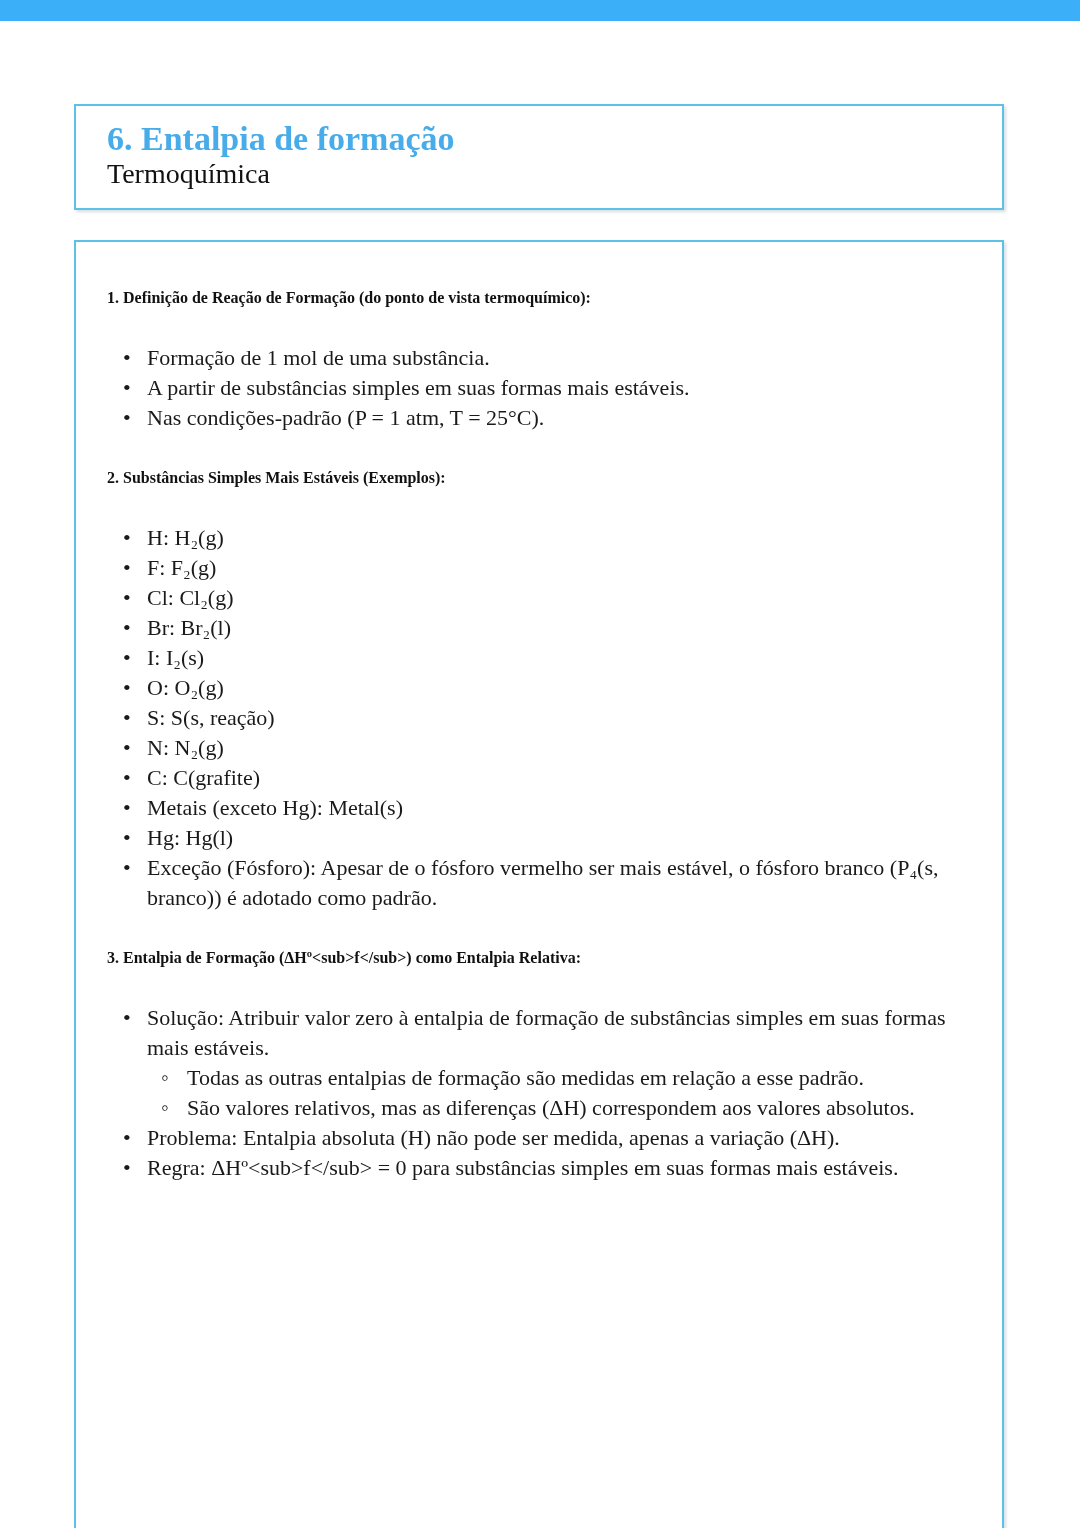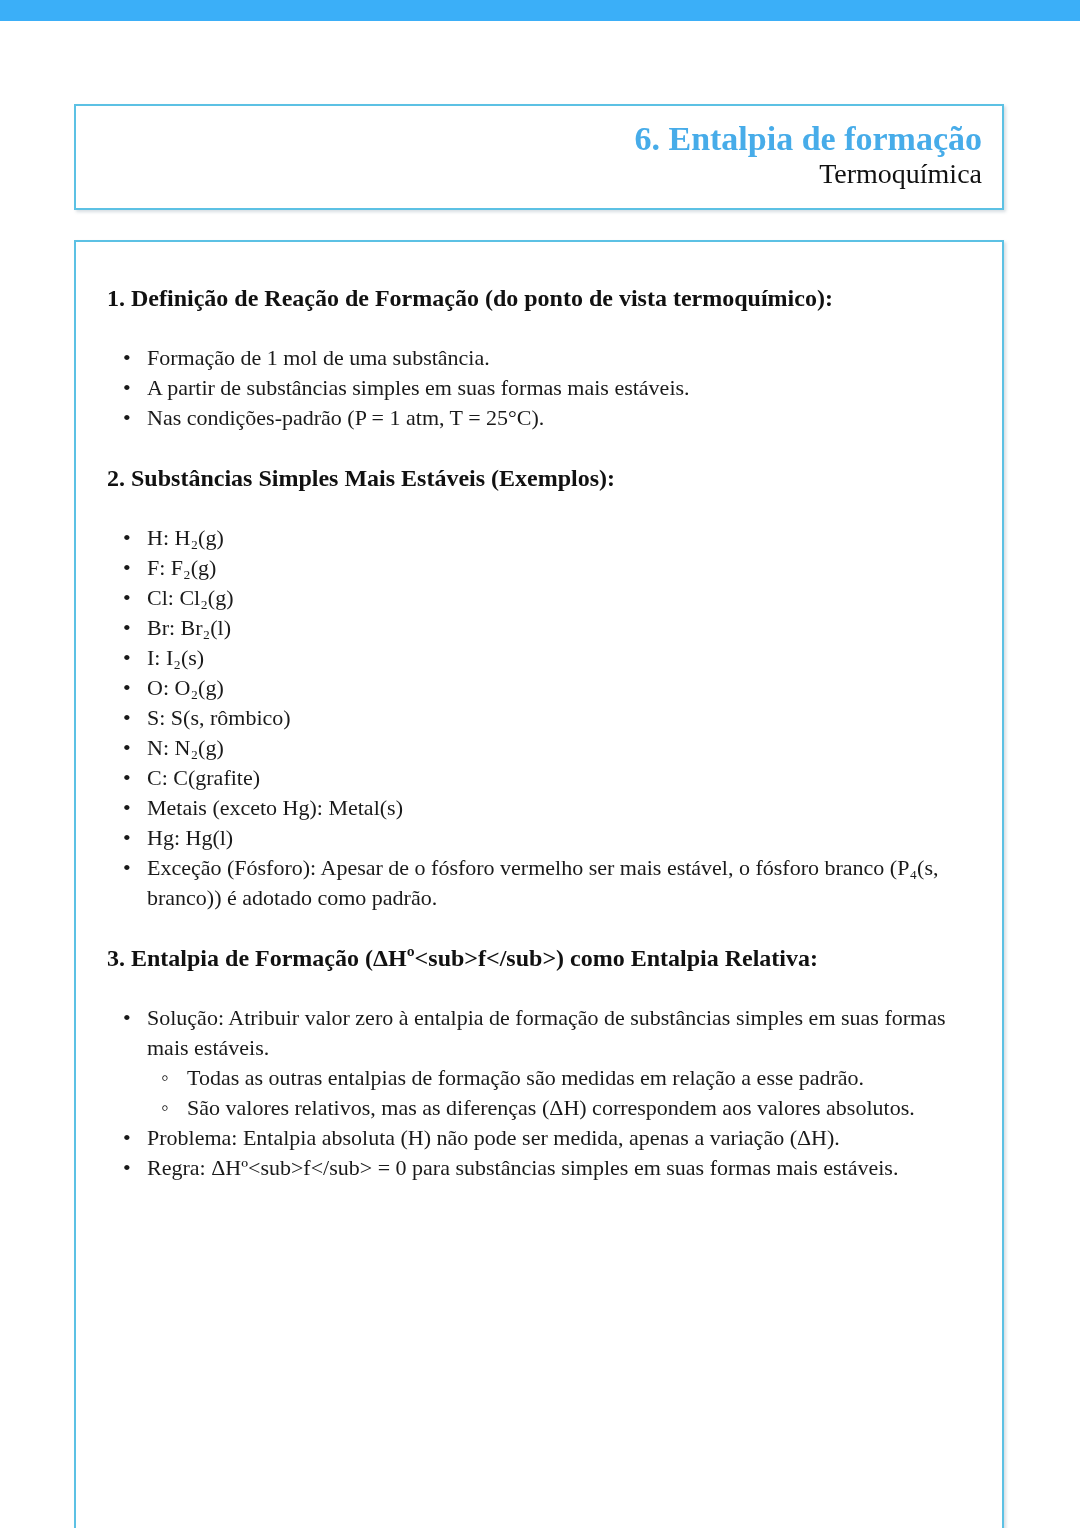--- a/index.html
+++ b/index.html
@@ -26,21 +26,20 @@
   .header-box {
     position: absolute;
     left: 74px;
     top: 104px;
     width: 930px;
     height: 106px;
     background: #ffffff;
     border: 2px solid #5CC1E4;
     box-shadow: 2px 2px 3px rgba(110,135,150,0.28);
     padding: 13px 20px 0 31px;
-    text-align: right;
   }
   .page-title {
     margin: 0;
     font-size: 34px;
     line-height: 40px;
     font-weight: bold;
     color: #47ACE9;
   }
   .page-subtitle {
     margin: 0;
@@ -57,21 +56,21 @@
     height: 1312px;
     background: #ffffff;
     border: 2px solid #5CC1E4;
     box-shadow: 2px 2px 3px rgba(110,135,150,0.28);
     padding: 41px 34px 0 31px;
     font-size: 22px;
     line-height: 30px;
   }
   .section-heading {
     margin: 0 0 30px 0;
-    font-size: 24px;
+    font-size: 16px;
     line-height: 30px;
     font-weight: bold;
     color: #111111;
   }
   ul.bullet-list {
     list-style: none;
     margin: 0 0 30px 0;
     padding: 0 0 0 40px;
   }
   li.item {
@@ -130,21 +129,21 @@
   <li class="item"><span>F: F₂(g)</span></li>
 
   <li class="item"><span>Cl: Cl₂(g)</span></li>
 
   <li class="item"><span>Br: Br₂(l)</span></li>
 
   <li class="item"><span>I: I₂(s)</span></li>
 
   <li class="item"><span>O: O₂(g)</span></li>
 
-  <li class="item"><span>S: S(s, rômbico)</span></li>
+  <li class="item"><span>S: S(s, reação)</span></li>
 
   <li class="item"><span>N: N₂(g)</span></li>
 
   <li class="item"><span>C: C(grafite)</span></li>
 
   <li class="item"><span>Metais (exceto Hg): Metal(s)</span></li>
 
   <li class="item"><span>Hg: Hg(l)</span></li>
 
   <li class="item"><span>Exceção (Fósforo): Apesar de o fósforo vermelho ser mais estável, o fósforo branco (P₄(s, branco)) é adotado como padrão.</span></li>

